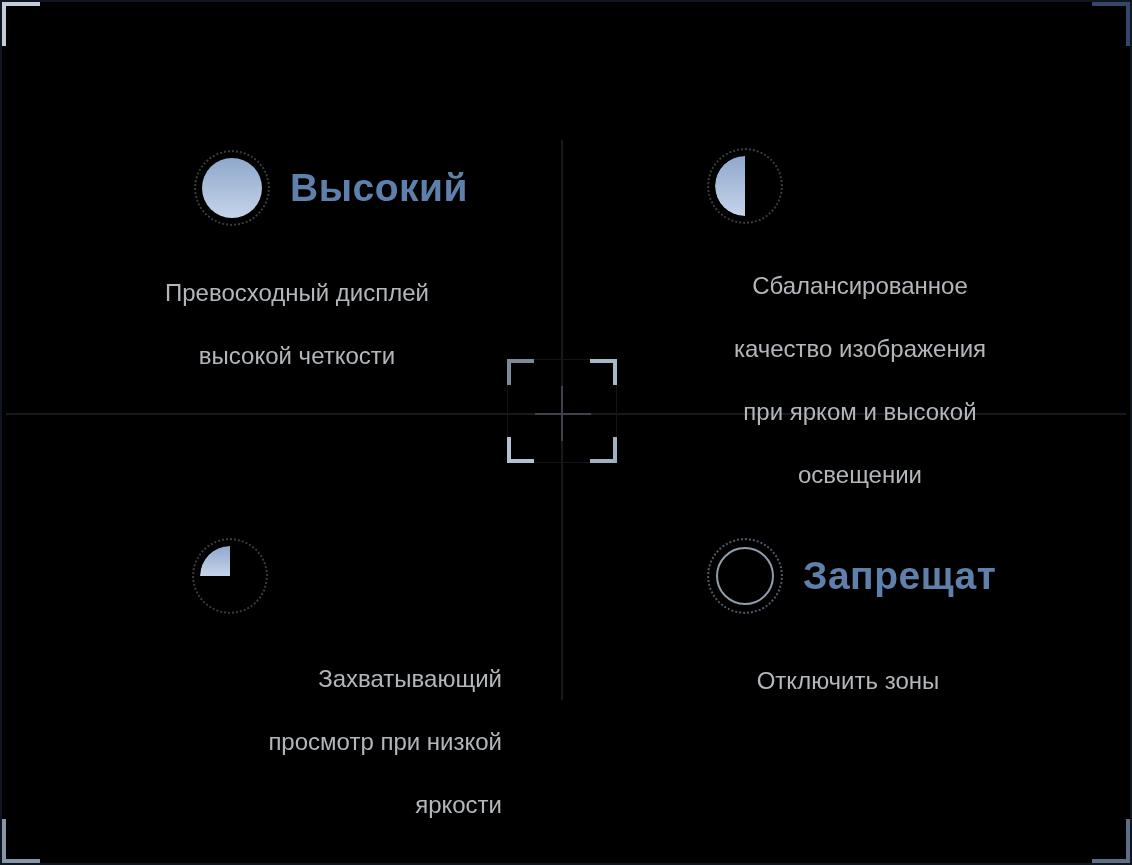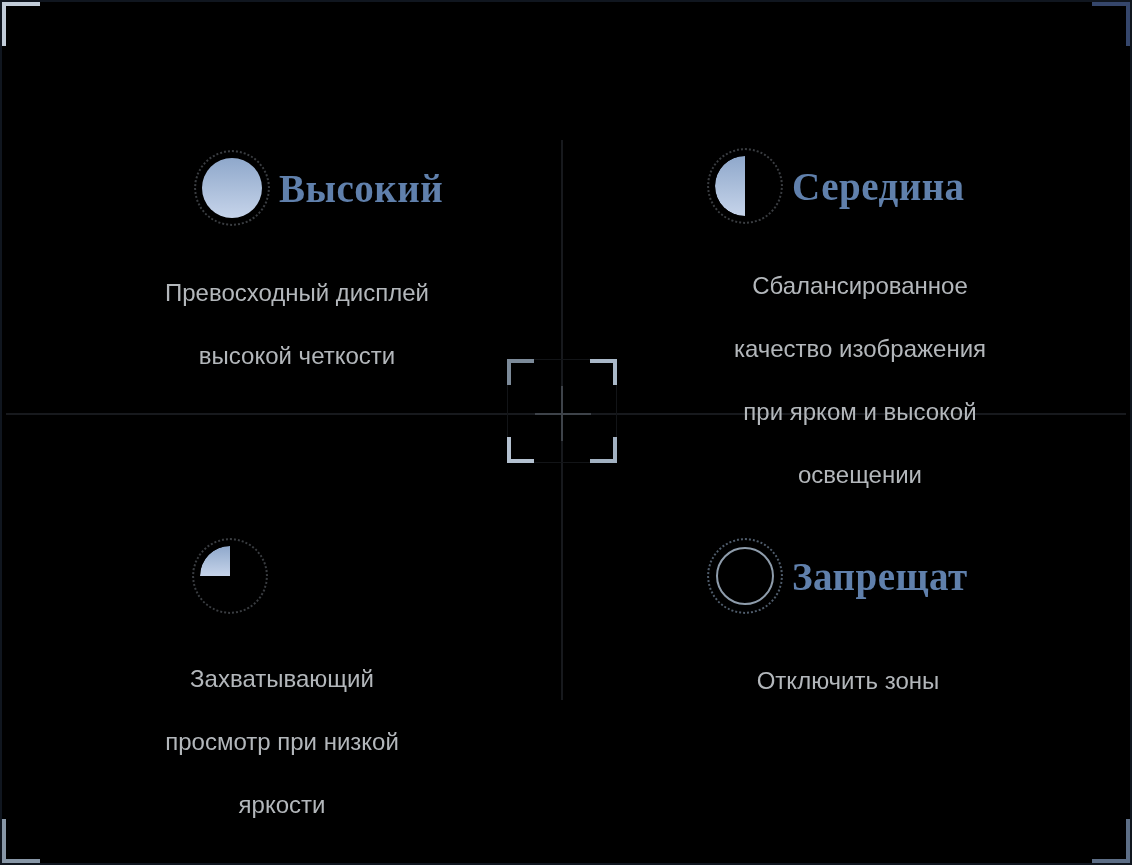--- a/index.html
+++ b/index.html
@@ -34,21 +34,21 @@
   .reticle{position:absolute;left:507px;top:359px;width:110px;height:104px;border:1px solid #121417;}
   .rcorner{position:absolute;width:27px;height:26px;}
   .rcorner.tl{left:-1px;top:-1px;border-top:4px solid #7c8a99;border-left:4px solid #7c8a99;}
   .rcorner.tr{right:-1px;top:-1px;border-top:4px solid #a9b8c8;border-right:4px solid #a9b8c8;}
   .rcorner.bl{left:-1px;bottom:-1px;border-bottom:4px solid #b4c1d0;border-left:4px solid #b4c1d0;}
   .rcorner.br{right:-1px;bottom:-1px;border-bottom:4px solid #a2b1c1;border-right:4px solid #a2b1c1;}
   .plus-h{position:absolute;left:535px;top:413px;width:56px;height:2px;background:var(--plus-color);}
   .plus-v{position:absolute;left:561px;top:386px;width:2px;height:55px;background:var(--plus-color);}
 
   
-  .header{position:absolute;display:flex;align-items:center;gap:9px;cursor:pointer;font-family:Liberation Serif, serif;}
+  .header{position:absolute;display:flex;align-items:center;gap:20px;cursor:pointer;}
   .q-title{
     font-size:39px;font-weight:bold;letter-spacing:0.5px;
     color:var(--title-color);white-space:nowrap;
   }
   .q-desc{
     position:absolute;width:440px;text-align:center;
     font-size:24px;line-height:63px;color:var(--description-color);
     white-space:pre-line;
   }
 
@@ -74,21 +74,21 @@
   }
   .disc.empty{border:2px solid #8e9cab;background:transparent;width:58px;height:58px;}
 
   
   #hdr-high   {left:194px;top:150px;}
   #hdr-middle {left:707px;top:148px;}
   #hdr-low    {left:192px;top:538px;}
   #hdr-off    {left:707px;top:538px;}
   #desc-high  {left:77px; top:261px;}
   #desc-middle{left:640px;top:254px;}
-  #desc-low   {left:62px; top:647px;}
+  #desc-low   {left:62px; top:647px;text-align:right;}
   #desc-off   {left:628px;top:649px;text-align:center;}
 </style>
 </head>
 <body>
 
 <div class="frame">
   <div class="fcorner tl"></div>
   <div class="fcorner tr"></div>
   <div class="fcorner bl"></div>
   <div class="fcorner br"></div>
@@ -112,21 +112,20 @@
     </span>
   <span class="q-title">Высокий</span>
 </div>
 <div class="q-desc" id="desc-high">Превосходный дисплей
 высокой четкости</div>
 
 <div class="header" id="hdr-middle">
   <span class="ring">
       <span class="disc half"></span>
     </span>
-  <span class="q-title">Середина</span>
 </div>
 <div class="q-desc" id="desc-middle">Сбалансированное
 качество изображения
 при ярком и высокой
 освещении</div>
 
 <div class="header" id="hdr-low">
   <span class="ring">
       <span class="disc quarter"></span>
     </span>

